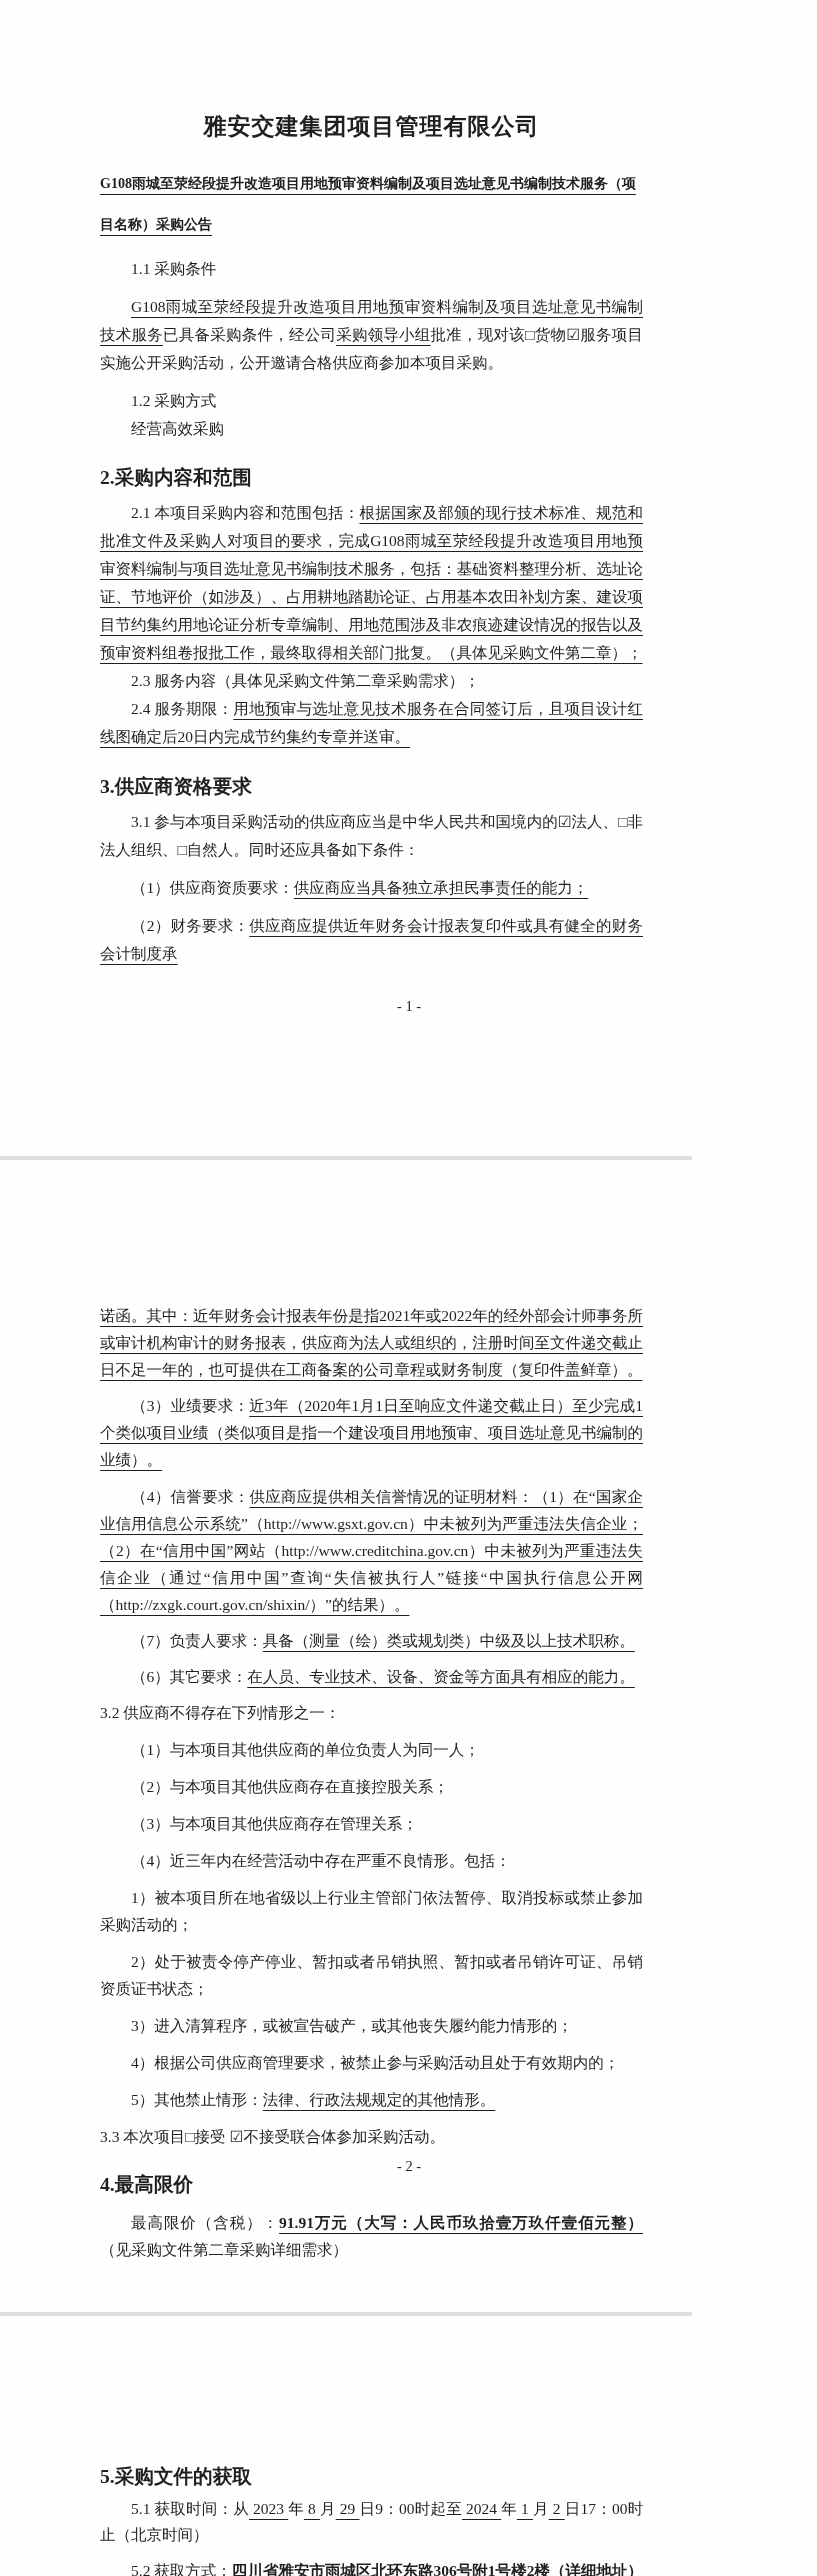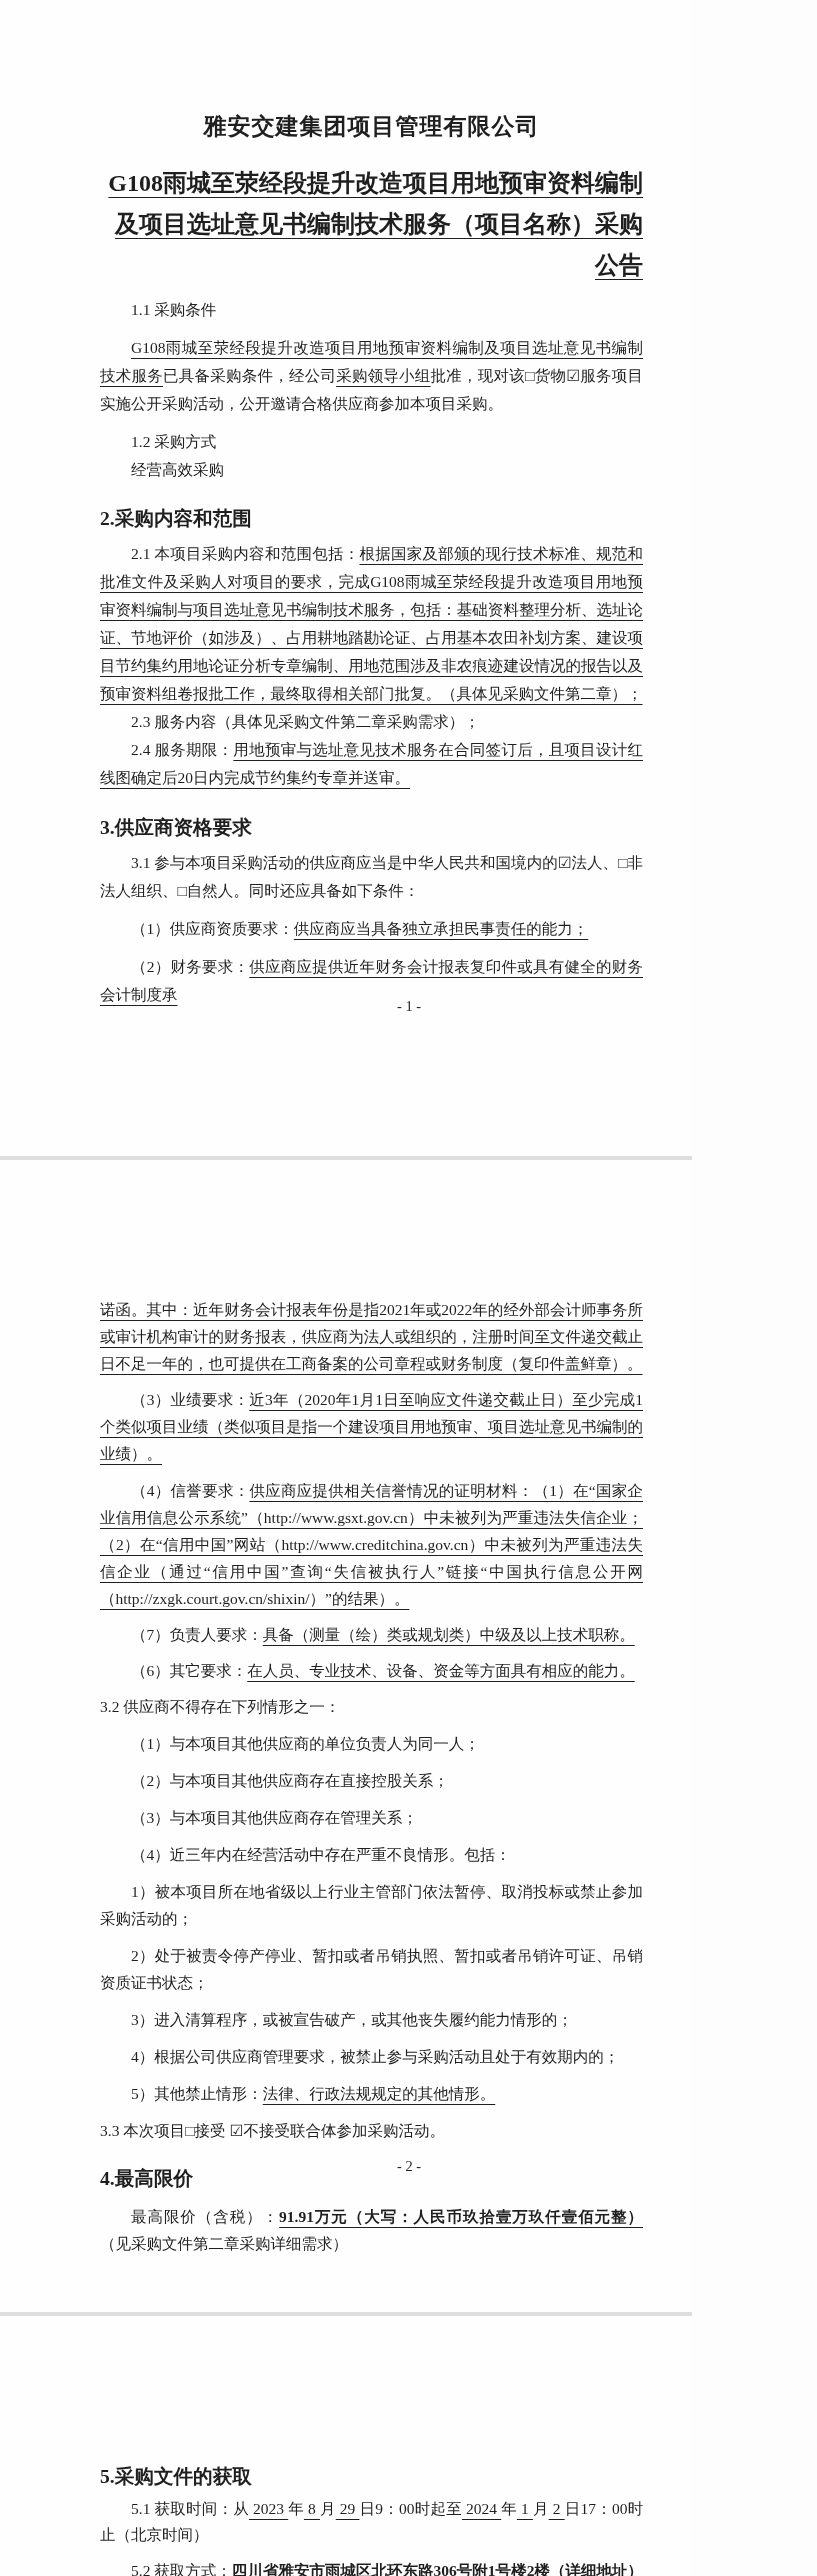--- a/index.html
+++ b/index.html
@@ -2,25 +2,25 @@
 <html style="font-size:8.2px"><head>
 <meta charset="utf-8">
 <style>
   html,body{margin:0;padding:0;background:#ffffff;}
   body{width:818px;font-family:"Liberation Serif","DejaVu Serif",serif;color:#1f1f1f;}
   .doc{width:818px;height:3468px;position:relative;background:#fdfdfd;}
   .page{position:relative;width:692px;height:1156px;overflow:hidden;background:#fefefe;box-sizing:border-box;}
   .page + .page{border-top:4.1px solid #dedede;}
   .content{position:absolute;left:100px;right:49px;top:0;}
   .p1 .content{top:109px;}
-  .p2 .content{top:136px;}
+  .p2 .content{top:142px;}
   .p3 .content{top:130px;}
 
   .doc-title{font-size:23px;font-weight:bold;text-align:center;line-height:36px;letter-spacing:1px;}
-  .proj-title{font-size:24px;font-weight:bold;text-align:right;line-height:41px;margin-top:17.5px;}
+  .proj-title{font-size:14px;font-weight:bold;text-align:left;line-height:41px;margin-top:17.5px;}
   .proj-title .u{text-underline-offset:6.2px;}
 
   h2.sec{font-size:19.6px;font-weight:bold;line-height:29px;margin:20.6px 0 7.2px 0;}
   .p3 h2.sec{margin:15.5px 0 5.2px 0;}
   p{font-size:15.5px;line-height:28px;margin:0;text-align:justify;}
   .p2 p{line-height:27px;}
   .p3 p{line-height:26px;}
   p.ind{text-indent:2em;}
   p.mt{margin-top:10px;}
   p.mt2{margin-top:9.3px;}

